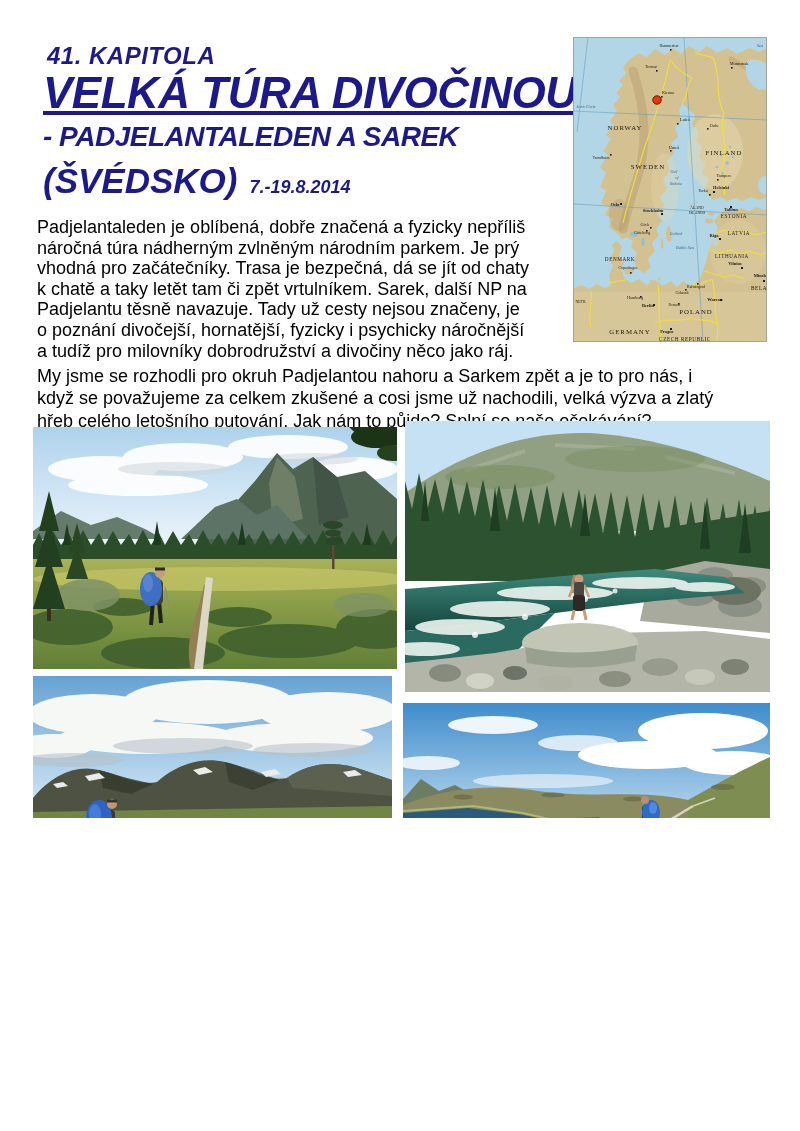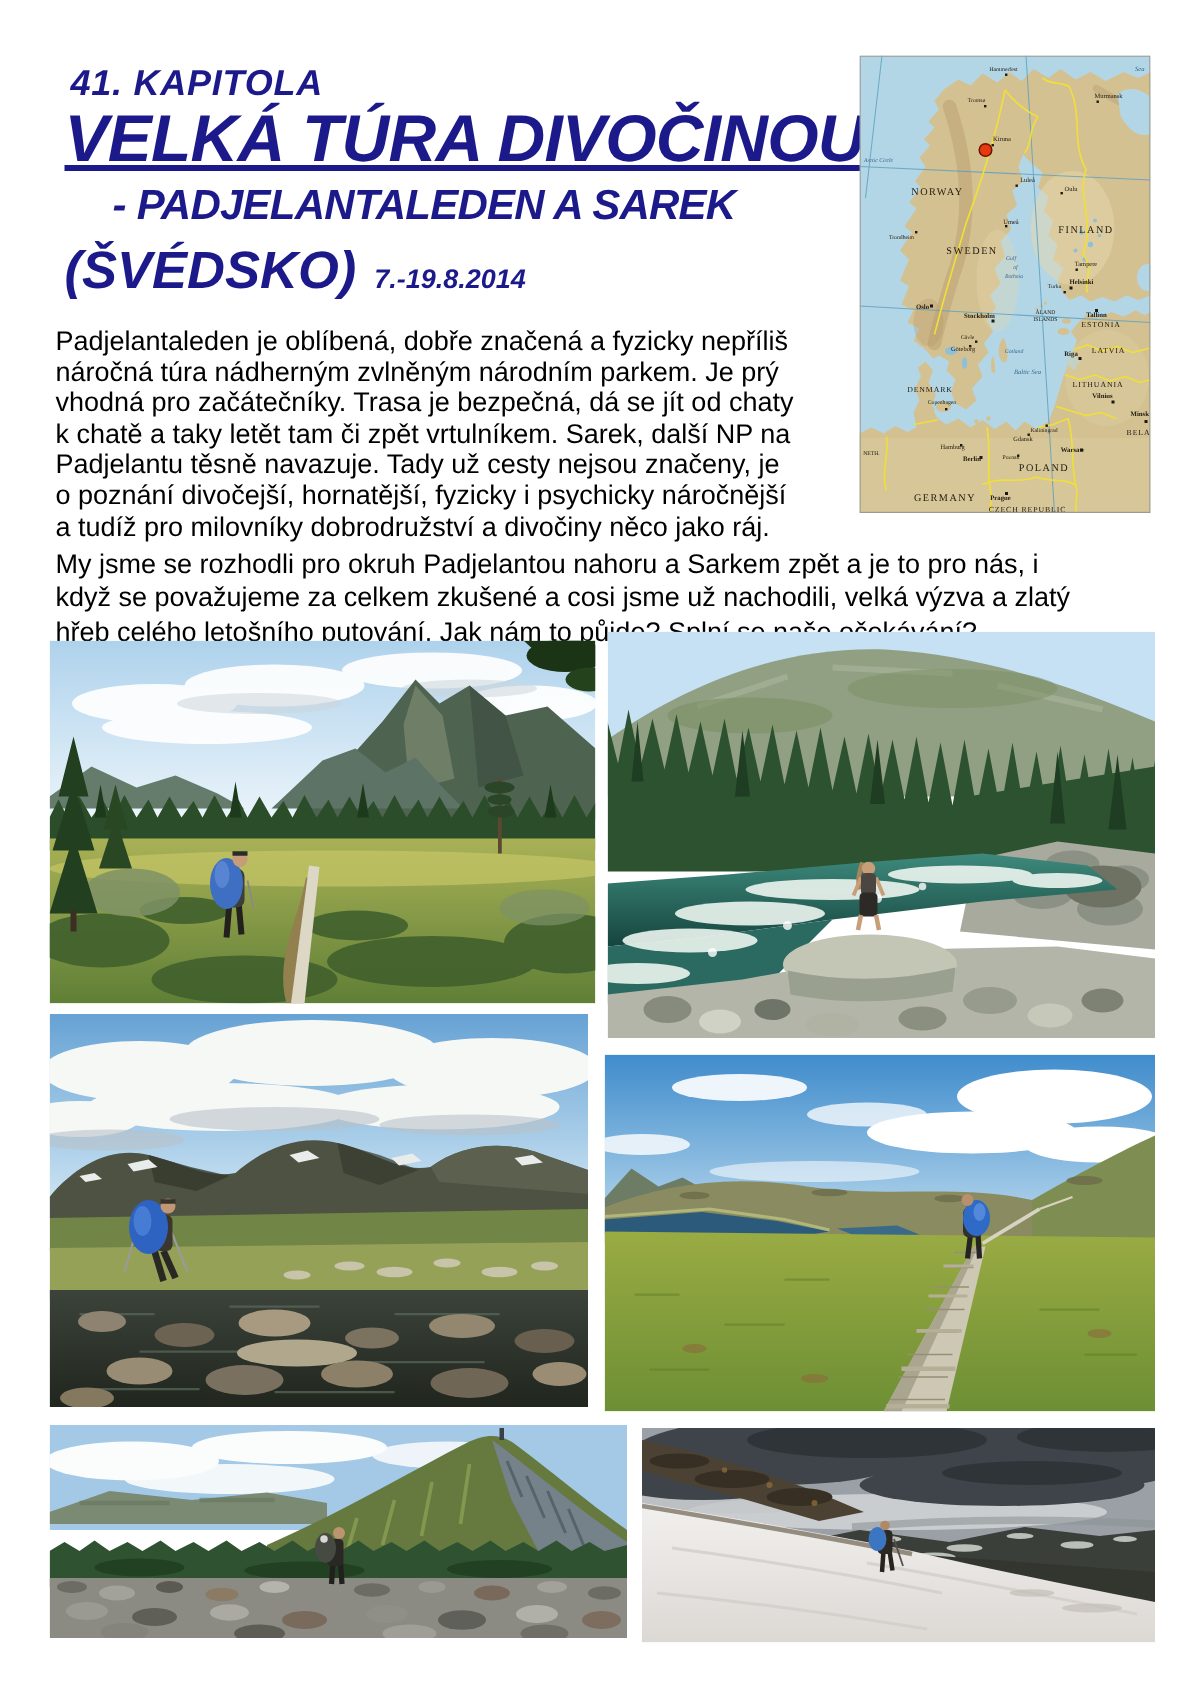--- a/index.html
+++ b/index.html
@@ -1,24 +1,24 @@
 <!DOCTYPE html>
 <html><head>
 <meta charset="utf-8">
 <style>
   html,body{margin:0;padding:0;background:#ffffff;}
-  .page{position:relative;width:800px;height:1131px;background:#fff;overflow:hidden;
+  .page{position:relative;width:800px;height:818px;background:#fff;overflow:hidden;
         font-family:"Liberation Sans",sans-serif;}
   .navy{color:#1c1a8a;}
   .chapter{position:absolute;left:47px;top:42px;font-size:24px;font-weight:bold;
            font-style:italic;letter-spacing:.5px;}
   .title{position:absolute;left:43px;top:68px;font-size:44px;font-weight:bold;
          font-style:italic;letter-spacing:-.5px;text-decoration:underline;}
   .subtitle{position:absolute;left:43px;top:121px;font-size:28px;font-weight:bold;
-            font-style:italic;letter-spacing:-.5px;margin-left:32px;}
+            font-style:italic;letter-spacing:-.5px;}
   .country-line{position:absolute;left:43px;top:161px;display:flex;align-items:baseline;}
   .country{font-size:35px;font-weight:bold;font-style:italic;}
   .dates{font-size:18px;font-weight:bold;font-style:italic;margin-left:12px;}
   .para{position:absolute;white-space:pre;color:#000;font-size:18px;}
   .para1{left:37px;top:199px;line-height:20.6px;}
   .para2{left:37px;top:347px;line-height:22.4px;}
   figure{margin:0;padding:0;}
   .ph{position:absolute;overflow:hidden;}
   .ph svg{display:block;width:100%;height:100%;}
   .ph1{left:33px;top:427px;width:364px;height:242px;}

